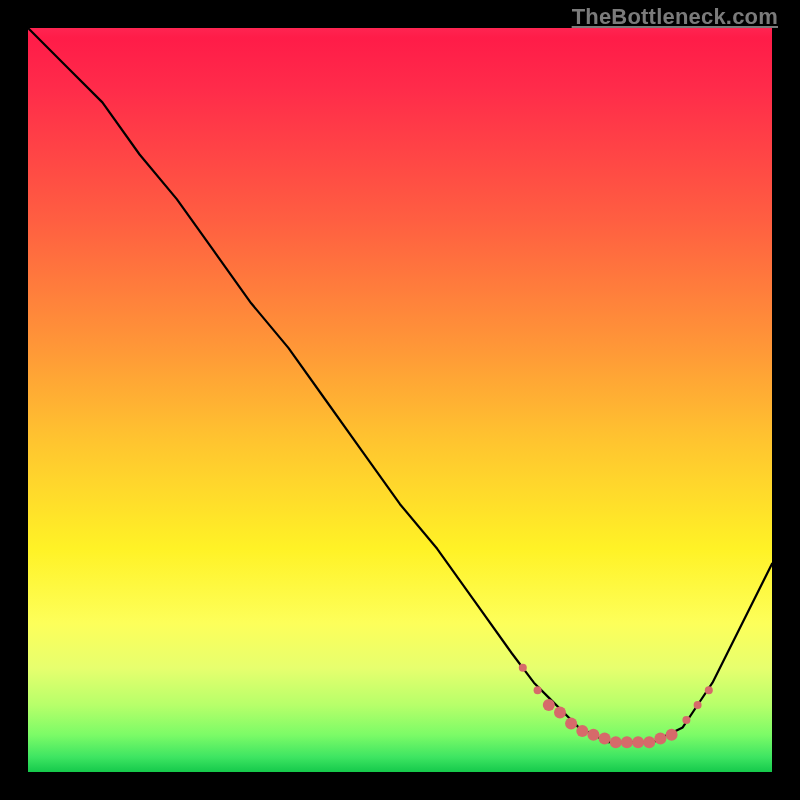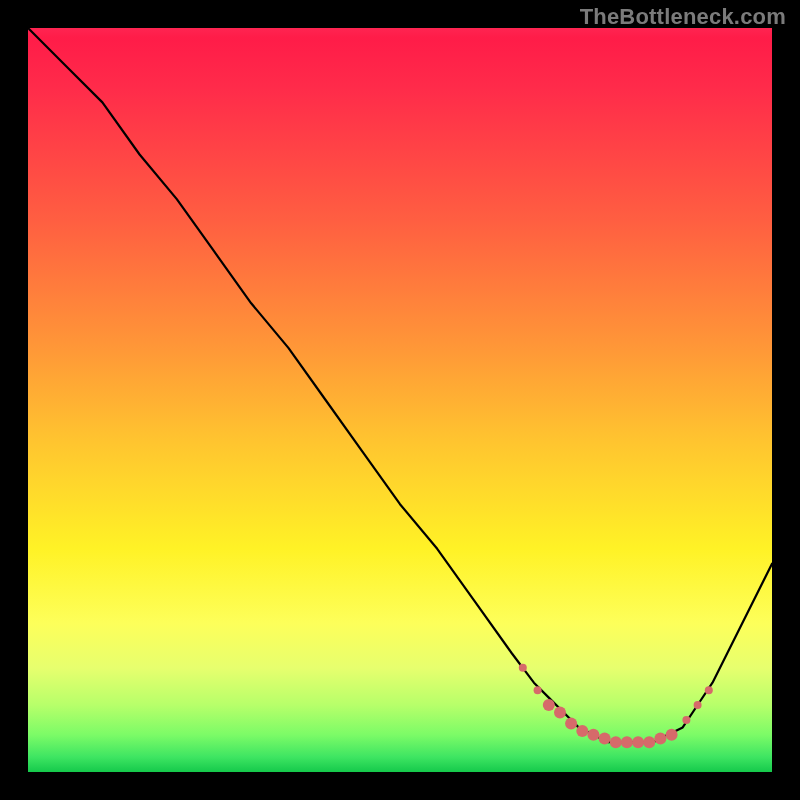--- a/index.html
+++ b/index.html
@@ -1,27 +1,28 @@
 <!DOCTYPE html>
 <html><head>
 <meta charset="utf-8">
 <style>
   * { margin: 0; padding: 0; box-sizing: border-box; }
   html, body { width: 800px; height: 800px; background: #000; overflow: hidden; }
   .wrap { position: relative; width: 800px; height: 800px; background: #000; }
   .attribution {
     position: absolute;
     top: 4px;
-    right: 14px;
+    right: 22px;
     font-family: Arial, Helvetica, sans-serif;
     font-size: 22px;
     font-weight: bold;
     color: #7b7b7b;
     letter-spacing: 0.2px;
     z-index: 5;
+    text-decoration: underline;
   }
   .plot {
     position: absolute;
     left: 28px;
     top: 28px;
     width: 744px;
     height: 744px;
     background: #fff;
   }
   .gradient {

